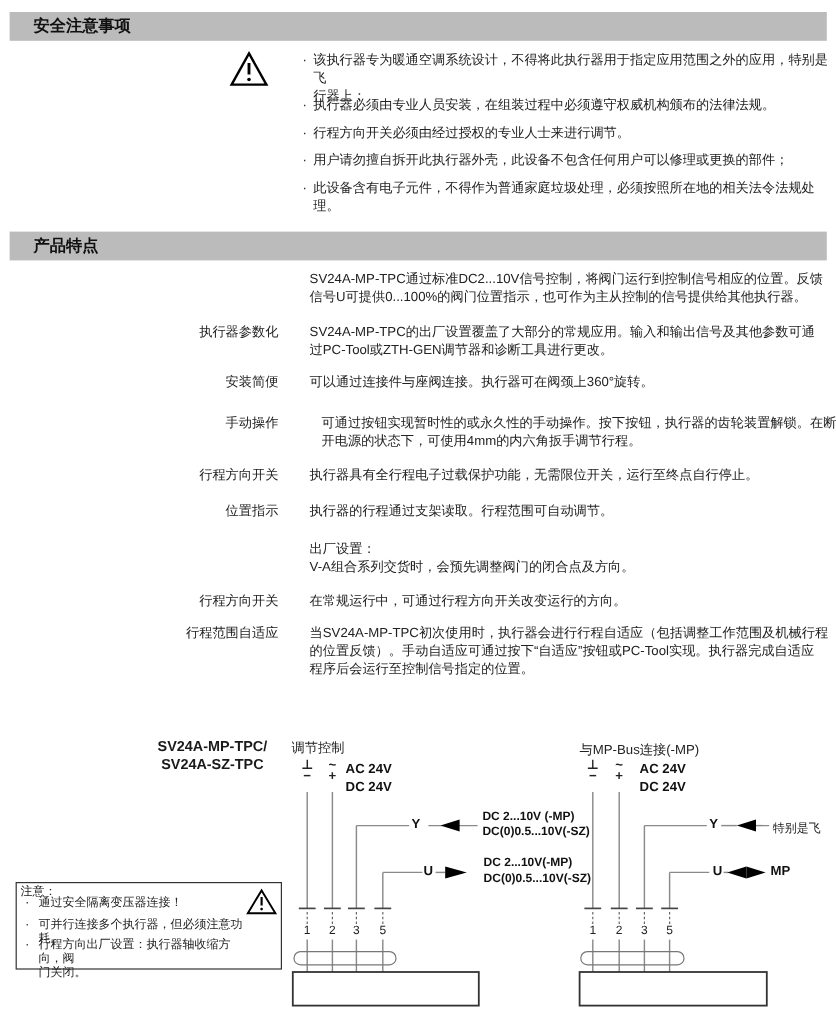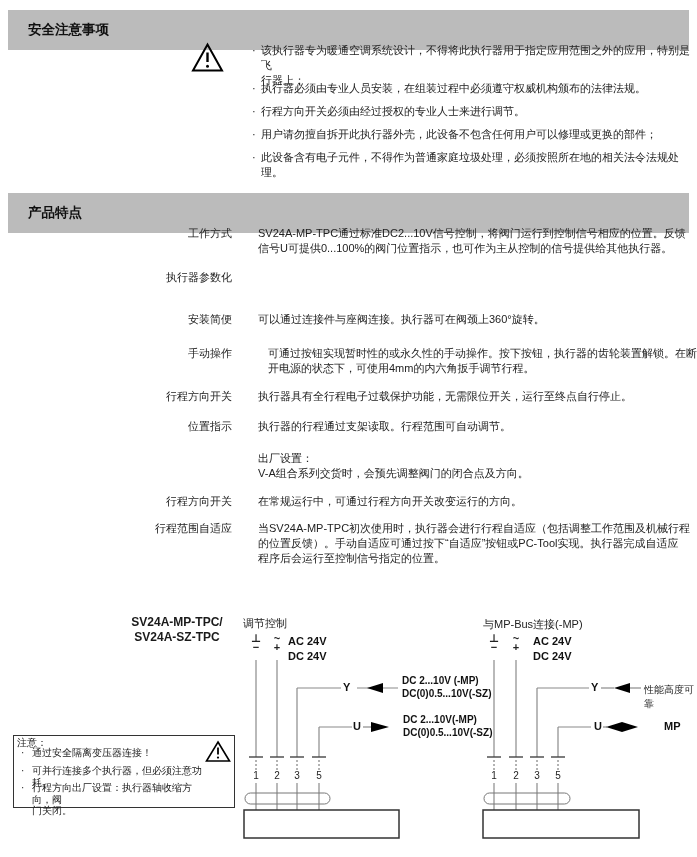--- a/index.html
+++ b/index.html
@@ -1,19 +1,19 @@
 <!DOCTYPE html>
 <html><head>
 <meta charset="utf-8">
 <style>
   html,body{margin:0;padding:0;background:#fff;}
   .page{position:relative;width:697px;height:857px;background:#ffffff;overflow:hidden;
         font-family:"Liberation Sans","DejaVu Sans",sans-serif;color:#1a1a1a;}
   .abs{position:absolute;}
-  .bar{position:absolute;left:8px;right:8px;height:40px;background:#bbbbbb;
+  .bar{position:absolute;left:8px;right:8px;height:24px;background:#bbbbbb;
        display:flex;align-items:center;padding-left:20px;box-sizing:border-box;
        font-weight:bold;font-size:13.5px;color:#101010;}
   .body-text{font-size:11px;line-height:15px;color:#222;}
   .preline{white-space:pre-line;}
   .bullet{position:absolute;left:252px;width:438px;display:flex;}
   .bullet .mark{width:9px;flex:0 0 9px;}
   .feat-label{position:absolute;left:40px;width:192px;text-align:right;font-size:11px;line-height:15px;color:#222;}
   .feat-text{position:absolute;left:258px;width:436px;}
   .model{position:absolute;left:112px;top:615px;width:130px;text-align:center;
          font-weight:bold;font-size:12px;line-height:15px;}
@@ -68,25 +68,26 @@
   </div>
   <div class="bullet body-text" style="top:150px;">
     <span class="mark">·</span>
     <span class="preline">此设备含有电子元件，不得作为普通家庭垃圾处理，必须按照所在地的相关法令法规处理。</span>
   </div>
 
   <div class="bar" style="top:193px;">
     <span>产品特点</span>
   </div>
 
-  <div class="feat-label" style="top:226px;">工作方式</div>
   <div class="feat-text body-text preline" style="top:226px;">SV24A-MP-TPC通过标准DC2...10V信号控制，将阀门运行到控制信号相应的位置。反馈
 信号U可提供0...100%的阀门位置指示，也可作为主从控制的信号提供给其他执行器。</div>
 
   <div class="feat-label" style="top:270px;">执行器参数化</div>
+  <div class="feat-text body-text preline" style="top:270px;">SV24A-MP-TPC的出厂设置覆盖了大部分的常规应用。输入和输出信号及其他参数可通
+过PC-Tool或ZTH-GEN调节器和诊断工具进行更改。</div>
 
   <div class="feat-label" style="top:312px;">安装简便</div>
   <div class="feat-text body-text preline" style="top:312px;">可以通过连接件与座阀连接。执行器可在阀颈上360°旋转。</div>
 
   <div class="feat-label" style="top:346px;">手动操作</div>
   <div class="feat-text body-text preline" style="top:346px;margin-left:10px;">可通过按钮实现暂时性的或永久性的手动操作。按下按钮，执行器的齿轮装置解锁。在断
 开电源的状态下，可使用4mm的内六角扳手调节行程。</div>
 
   <div class="feat-label" style="top:389px;">行程方向开关</div>
   <div class="feat-text body-text preline" style="top:389px;">执行器具有全行程电子过载保护功能，无需限位开关，运行至终点自行停止。</div>
@@ -209,22 +210,22 @@
     <span>−</span>
   </div>
   <div class="termcol" style="left:509px;top:634px;">
     <span>~</span>
     <span>+</span>
   </div>
   <div class="pwr" style="left:533px;top:635px;">AC 24V</div>
   <div class="pwr" style="left:533px;top:650px;">DC 24V</div>
   <div class="io" style="left:591px;top:681px;">Y</div>
   <div class="io" style="left:594px;top:720px;">U</div>
-  <div class="sig-n" style="left:644px;top:683px;">性能高度可靠</div>
-  <div class="io" style="left:664px;top:720px;">MP</div>
+  <div class="sig-n" style="left:644px;top:683px;">特别是飞</div>
+  <div class="io" style="left:642px;top:720px;">MP</div>
   <div class="num" style="left:488px;top:770px;">1</div>
   <div class="num" style="left:510px;top:770px;">2</div>
   <div class="num" style="left:531px;top:770px;">3</div>
   <div class="num" style="left:552px;top:770px;">5</div>
 
   <div class="notebox"></div>
   <div class="note-title">注意：</div>
   <div class="note-bullet" style="top:747px;">
     <span class="mark">·</span>
     <span class="preline">通过安全隔离变压器连接！</span>

